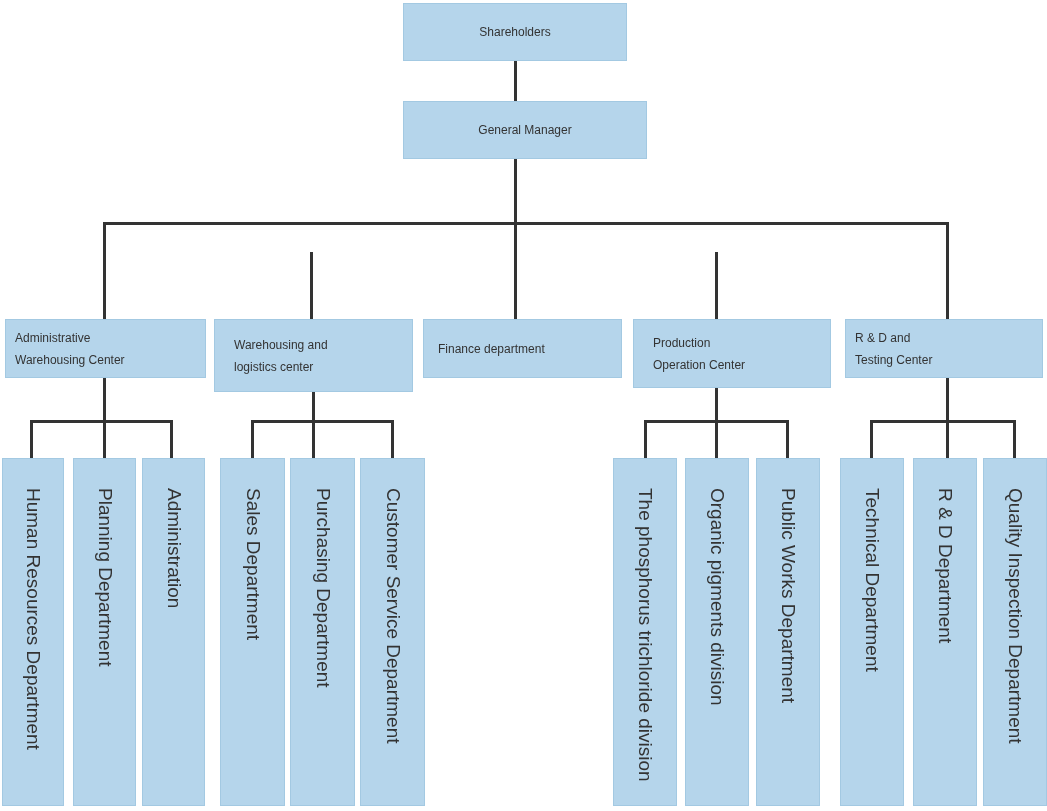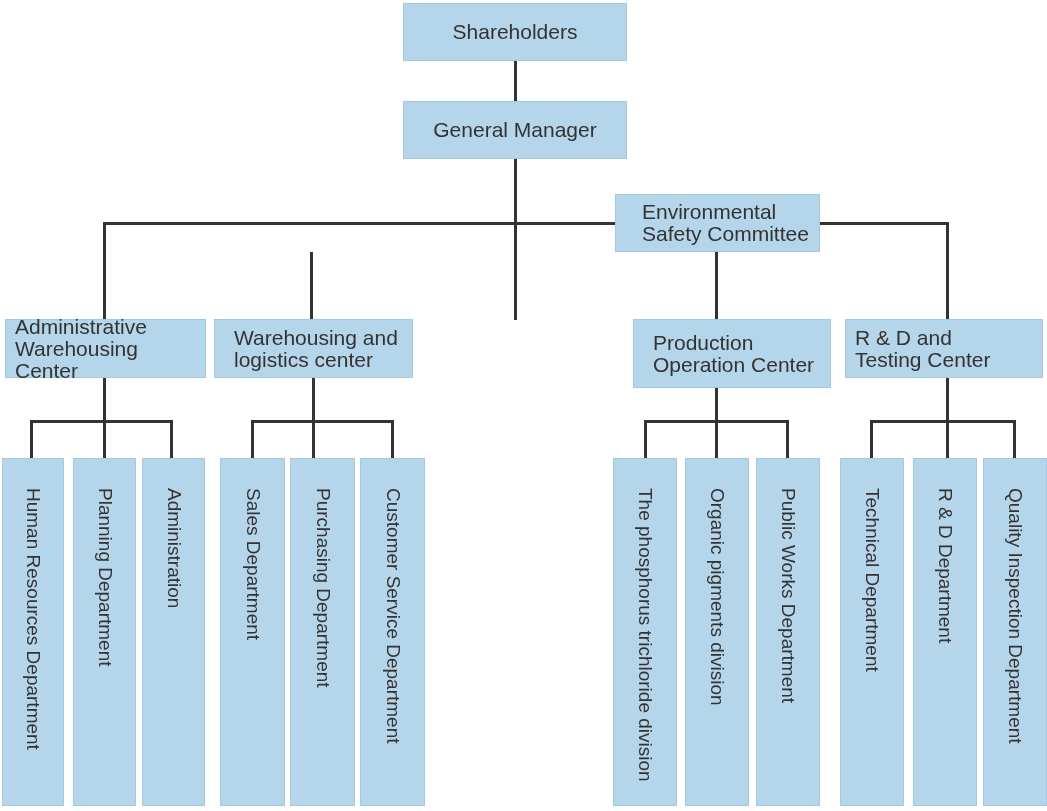--- a/index.html
+++ b/index.html
@@ -13,21 +13,21 @@
     overflow: hidden;
   }
   .line { position: absolute; background: #333333; }
   .node {
     position: absolute;
     background: #b5d5eb;
     border: 1px solid #a3c9e2;
     box-sizing: border-box;
     display: flex;
     align-items: center;
-    font-size: 21px;
+    font-size: 12px;
     line-height: 22px;
     white-space: pre-line;
   }
   .node.center { justify-content: center; text-align: center; }
   .vnode {
     position: absolute;
     background: #b5d5eb;
     border: 1px solid #a3c9e2;
     box-sizing: border-box;
     display: flex;
@@ -70,32 +70,31 @@
   <div class="line" style="left:644px;top:420px;width:3px;height:38px"></div>
   <div class="line" style="left:786px;top:420px;width:3px;height:38px"></div>
 
   <div class="line" style="left:946px;top:378px;width:3px;height:80px"></div>
   <div class="line" style="left:870px;top:420px;width:146px;height:3px"></div>
   <div class="line" style="left:870px;top:420px;width:3px;height:38px"></div>
   <div class="line" style="left:1013px;top:420px;width:3px;height:38px"></div>
 
   <div class="node center" style="left:403px;top:3px;width:224px;height:58px">Shareholders</div>
 
-  <div class="node center" style="left:403px;top:101px;width:224px;height:58px">General Manager</div>
+  <div class="node center" style="left:403px;top:101px;width:244px;height:58px">General Manager</div>
 
 
-  <div class="node" style="left:615px;top:194px;width:205px;height:58px;padding-left:26px">Environmental
-Safety Committee</div>
 
   <div class="node" style="left:5px;top:319px;width:201px;height:59px;padding-left:9px">Administrative
 Warehousing Center</div>
 
-  <div class="node" style="left:214px;top:319px;width:199px;height:59px;padding-left:19px">Warehousing and
+  <div class="node" style="left:214px;top:319px;width:199px;height:73px;padding-left:19px">Warehousing and
 logistics center</div>
 
+  <div class="node" style="left:423px;top:319px;width:199px;height:59px;padding-left:14px">Finance department</div>
 
   <div class="node" style="left:633px;top:319px;width:198px;height:69px;padding-left:19px">Production
 Operation Center</div>
 
   <div class="node" style="left:845px;top:319px;width:198px;height:59px;padding-left:9px">R &amp; D and
 Testing Center</div>
 
   <div class="vnode" style="left:2px;top:458px;width:62px;height:348px">
     <span class="vtext">Human Resources Department</span>
   </div>

